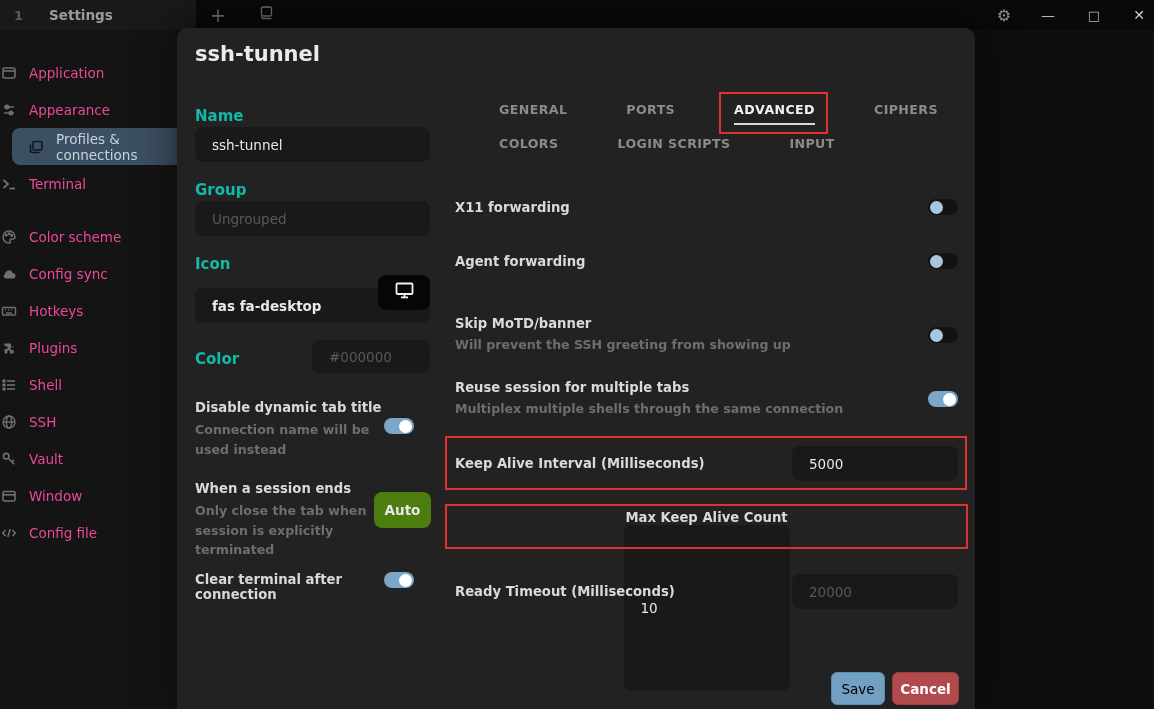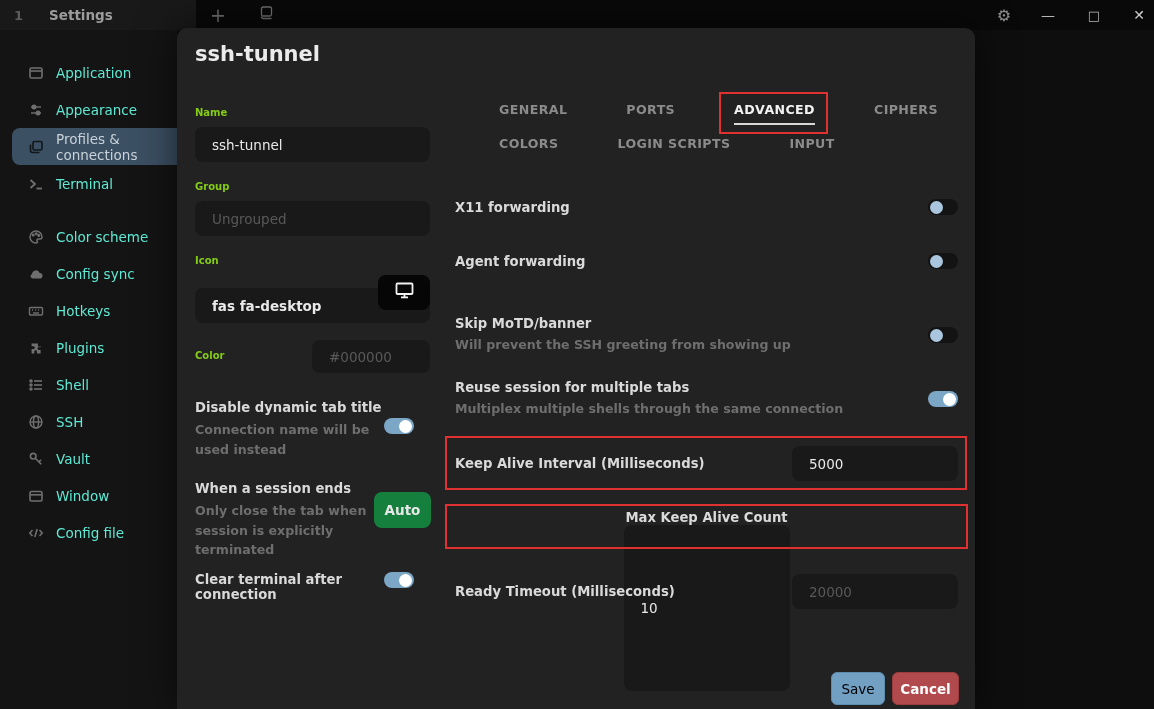--- a/index.html
+++ b/index.html
@@ -18,36 +18,36 @@
   .tb-plus { left:202px; width:32px; font-size:19px; }
   .tb-dup { left:250px; width:32px; }
   .tb-gear { left:988px; width:32px; font-size:16px; color:#8f8f8f; }
   .tb-min { left:1032px; width:32px; font-size:14px; color:#b5b5b5; }
   .tb-max { left:1078px; width:32px; font-size:13px; color:#b5b5b5; }
   .tb-close { left:1124px; width:30px; font-size:14px; color:#cfcfcf; }
 
   
   .sidebar { position:absolute; left:0; top:30px; width:177px; height:679px; background:#141414; }
   .side-list { list-style:none; margin-top:24px; }
-  .side-item { height:37px; display:flex; align-items:center; color:#5eead4; font-size:13.5px;
-    padding-left:27px; cursor:pointer; position:relative; }
+  .side-item { height:37px; display:flex; align-items:center; color:#ec4899; font-size:13.5px;
+    cursor:pointer; position:relative; }
   .side-item .icn { width:17px; height:17px; margin-right:12px; display:inline-flex; align-items:center;
     justify-content:center; color:#6f6f6f; flex:0 0 17px; }
   .side-item.group-gap { margin-top:16px; }
   .side-item.on { background:#3c5063; color:#c9d2da; border-radius:8px 0 0 8px; margin-left:12px;
     padding-left:15px; }
   .side-item.on .icn { color:#11161b; }
   .icn svg { width:16px; height:16px; display:block; }
 
   
   .modal { position:absolute; left:177px; top:28px; width:798px; height:681px; background:#222222;
     border-radius:10px 10px 0 0; box-shadow:0 0 40px rgba(0,0,0,0.6); }
   .modal-title { position:absolute; left:18px; top:14px; font-size:21px; font-weight:600; color:#ebebeb; }
 
-  .flabel { position:absolute; font-size:10px; font-weight:600; color:#84cc16; }
+  .flabel { position:absolute; font-size:15px; font-weight:600; color:#14b8a6; }
   .hint { font-size:12.6px; color:#6e6e6e; line-height:1.55; font-weight:600; }
   .tinput { position:absolute; height:35px; background:#191919; border:none; border-radius:8px;
     color:#e9e9e9; font-size:13.5px; font-family:"DejaVu Sans", sans-serif; padding:0 17px; outline:none; }
   .tinput::placeholder { color:#595959; }
 
   
   .lc-name-label { left:18px; top:79px; }
   .lc-name-input { left:18px; top:99px; width:235px; }
   .lc-group-label { left:18px; top:153px; }
   .lc-group-input { left:18px; top:173px; width:235px; }
@@ -57,21 +57,21 @@
     border-radius:8px; display:flex; align-items:center; justify-content:center; color:#f2f2f2; }
   .lc-color-label { left:18px; top:322px; }
   .lc-color-input { left:135px; top:312px; width:118px; height:33px; }
 
   .lc-block { position:absolute; left:18px; width:240px; }
   .lc-ddt { top:372px; }
   .lc-wse { top:453px; }
   .lc-clr { top:544px; }
   .lc-block .blabel { font-size:13.2px; font-weight:600; color:#d9d9d9; margin-bottom:5px; }
   .lc-block .hint { width:178px; }
-  .auto-btn { position:absolute; left:197px; top:464px; width:57px; height:36px; background:#15803d;
+  .auto-btn { position:absolute; left:197px; top:464px; width:57px; height:36px; background:#4d7c0f;
     border:none; border-radius:8px; color:#e8e8e8; font-size:13.5px; font-weight:600;
     font-family:"DejaVu Sans", sans-serif; cursor:pointer; }
 
   
   .toggle { position:absolute; width:30px; height:16px; border-radius:8px; background:#131313; cursor:pointer; }
   .toggle::after { content:""; position:absolute; width:13px; height:13px; border-radius:50%;
     background:#a9c6de; top:1.5px; left:2px; }
   .toggle.on { background:#7ba6c6; }
   .toggle.on::after { background:#ffffff; left:auto; right:2px; }
   .tg-ddt { left:207px; top:390px; }

